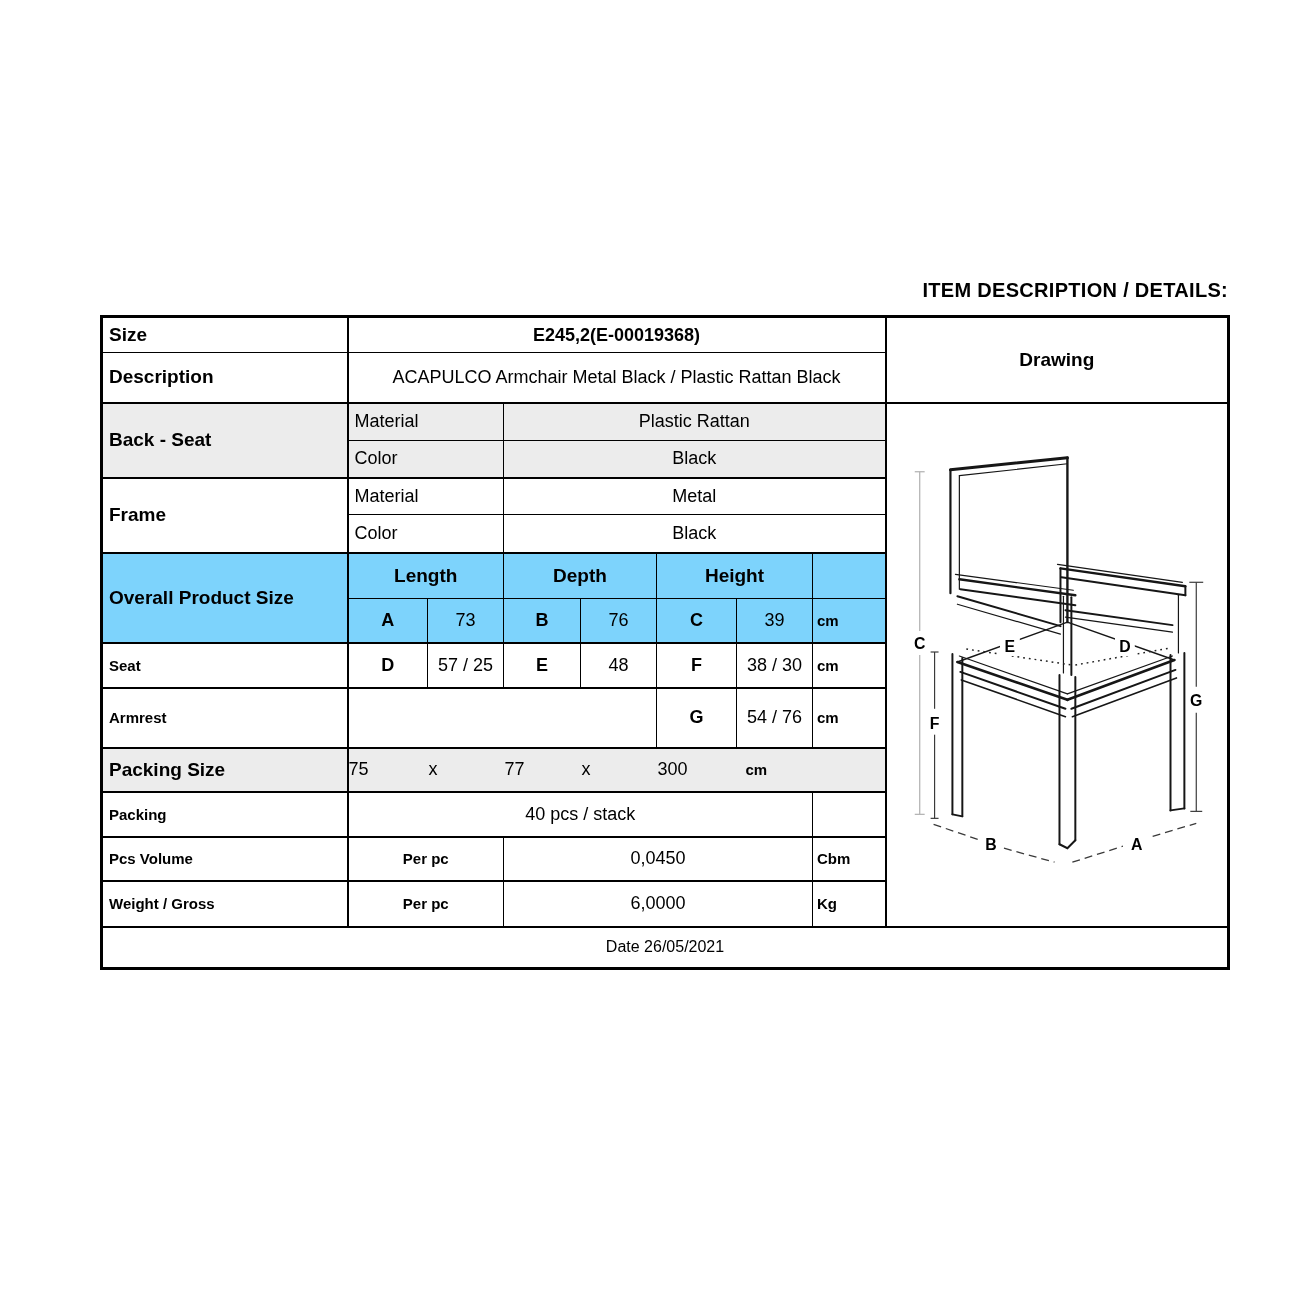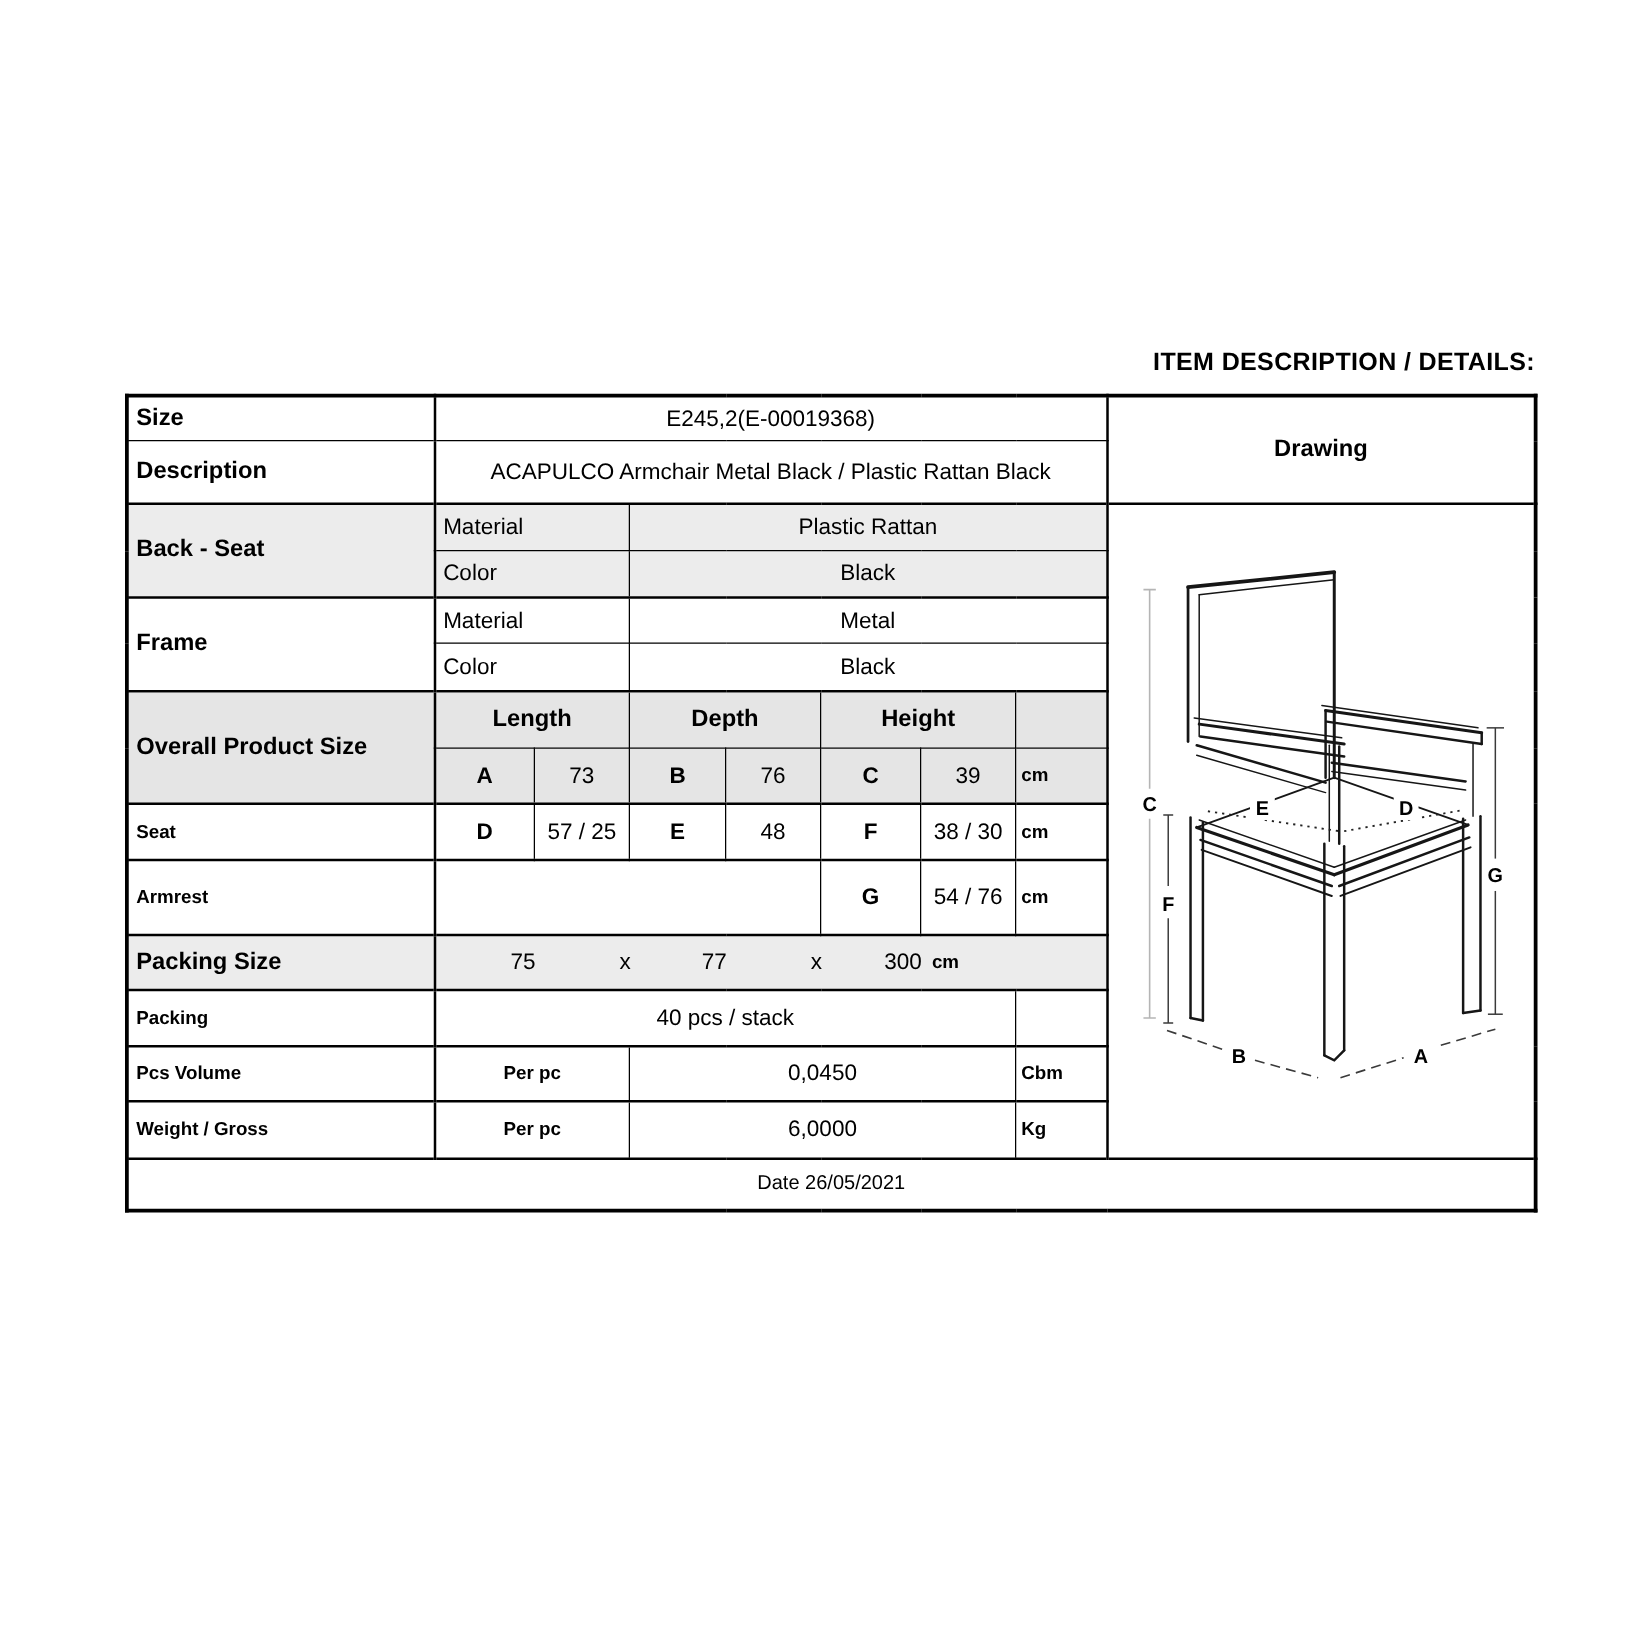--- a/index.html
+++ b/index.html
@@ -6,32 +6,32 @@
   body{width:1300px;height:1300px;position:relative;font-family:"Liberation Sans",sans-serif;color:#000;}
   .page-title{position:absolute;top:279px;left:100px;width:1128px;text-align:right;font-size:20px;font-weight:bold;letter-spacing:.3px;}
   table.spec{position:absolute;top:315px;left:100px;border-collapse:collapse;table-layout:fixed;width:1127px;border:3px solid #000;}
   td{border:1px solid #000;vertical-align:middle;overflow:hidden;padding:0;}
   tr.thick td{border-top-width:2px;}
   td.lbl{border-right-width:2px;padding-left:6px;text-align:left;}
   td.drawhead,td.drawcell{border-left-width:2px;}
   .big{font-size:19px;font-weight:bold;}
   .small{font-size:15px;font-weight:bold;}
   .val{font-size:18px;}
-  .bold{font-weight:normal;}
+  .bold{font-weight:bold;}
   .center{text-align:center;}
   .left{text-align:left;padding-left:6px;}
   .letter{font-size:18px;font-weight:bold;text-align:center;}
   .num{font-size:18px;text-align:center;}
   .unit{font-size:15px;font-weight:bold;padding-left:4px;text-align:left;}
-  .yellow{background:#e5e5e5;}
+  .yellow{background:#7dd3fc;}
   .shade{background:#ECECEC;}
   .drawhead{font-size:19px;font-weight:bold;text-align:center;vertical-align:middle;}
   .drawcell{padding:0;vertical-align:top;}
   .psgrid{display:grid;grid-template-columns:80px 76px 77px 76px 80px 76px 73px;align-items:center;}
-  .psgrid span{text-align:right;font-size:18px;}
+  .psgrid span{text-align:left;font-size:18px;}
   .psgrid .u{text-align:left;padding-left:8px;font-size:15px;font-weight:bold;}
   svg{display:block;}
 </style>
 </head>
 <body>
 
 <div class="page-title">ITEM DESCRIPTION / DETAILS:</div>
 
 <table class="spec">
   <colgroup>

